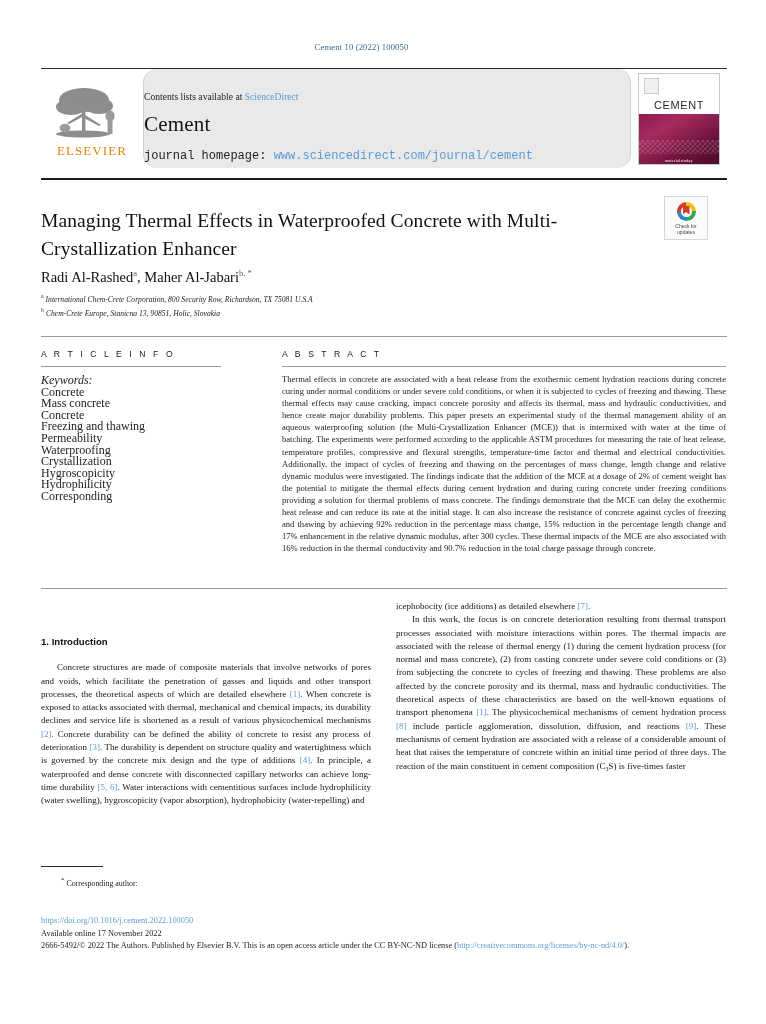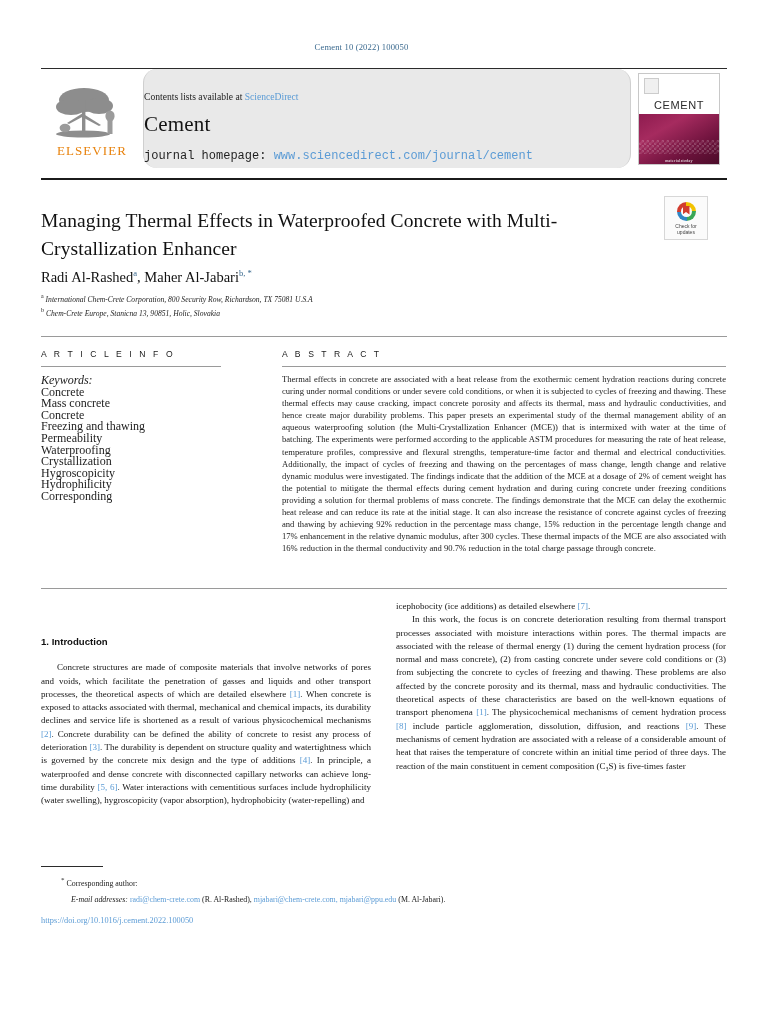--- a/index.html
+++ b/index.html
@@ -465,27 +465,21 @@
     <p class="noindent"><span>icephobocity (ice additions) as detailed elsewhere </span><span class="ref">[7]</span><span>.</span></p>
     <p><span>In this work, the focus is on concrete deterioration resulting from thermal transport processes associated with moisture interactions within pores. The thermal impacts are associated with the release of thermal energy (1) during the cement hydration process (for normal and mass concrete), (2) from casting concrete under severe cold conditions or (3) from subjecting the concrete to cycles of freezing and thawing. These problems are also affected by the concrete porosity and its thermal, mass and hydraulic conductivities. The theoretical aspects of these characteristics are based on the well-known equations of transport phenomena </span><span class="ref">[1]</span><span>. The physicochemical mechanisms of cement hydration process </span><span class="ref">[8]</span><span> include particle agglomeration, dissolution, diffusion, and reactions </span><span class="ref">[9]</span><span>. These mechanisms of cement hydration are associated with a release of a considerable amount of heat that raises the temperature of concrete within an initial time period of three days. The reaction of the main constituent in cement composition (C₃S) is five-times faster</span></p>
   </div>
 
   <div class="foot-rule"></div>
   <div class="footnote">
     <div>
       <span class="star">*</span>
       <span>Corresponding author:</span>
     </div>
-    <div style="padding-left:10px;">
-      <span class="em">E-mail addresses:</span>
-      <span class="link">radi@chem-crete.com</span>
-      <span>(R. Al-Rashed),</span>
-      <span class="link">mjabari@chem-crete.com,</span>
-      <span class="link">mjabari@ppu.edu</span>
-      <span>(M. Al-Jabari).</span>
-    </div>
   </div>
 
   <div class="footer-block">
     <div class="doi">https://doi.org/10.1016/j.cement.2022.100050</div>
+    <div>Available online 17 November 2022</div>
+    <div><span>2666-5492/© 2022 The Authors. Published by Elsevier B.V. This is an open access article under the CC BY-NC-ND license (</span><span class="doi">http://creativecommons.org/licenses/by-nc-nd/4.0/</span><span>).</span></div>
   </div>
 
 </div>
 
 </body></html>

